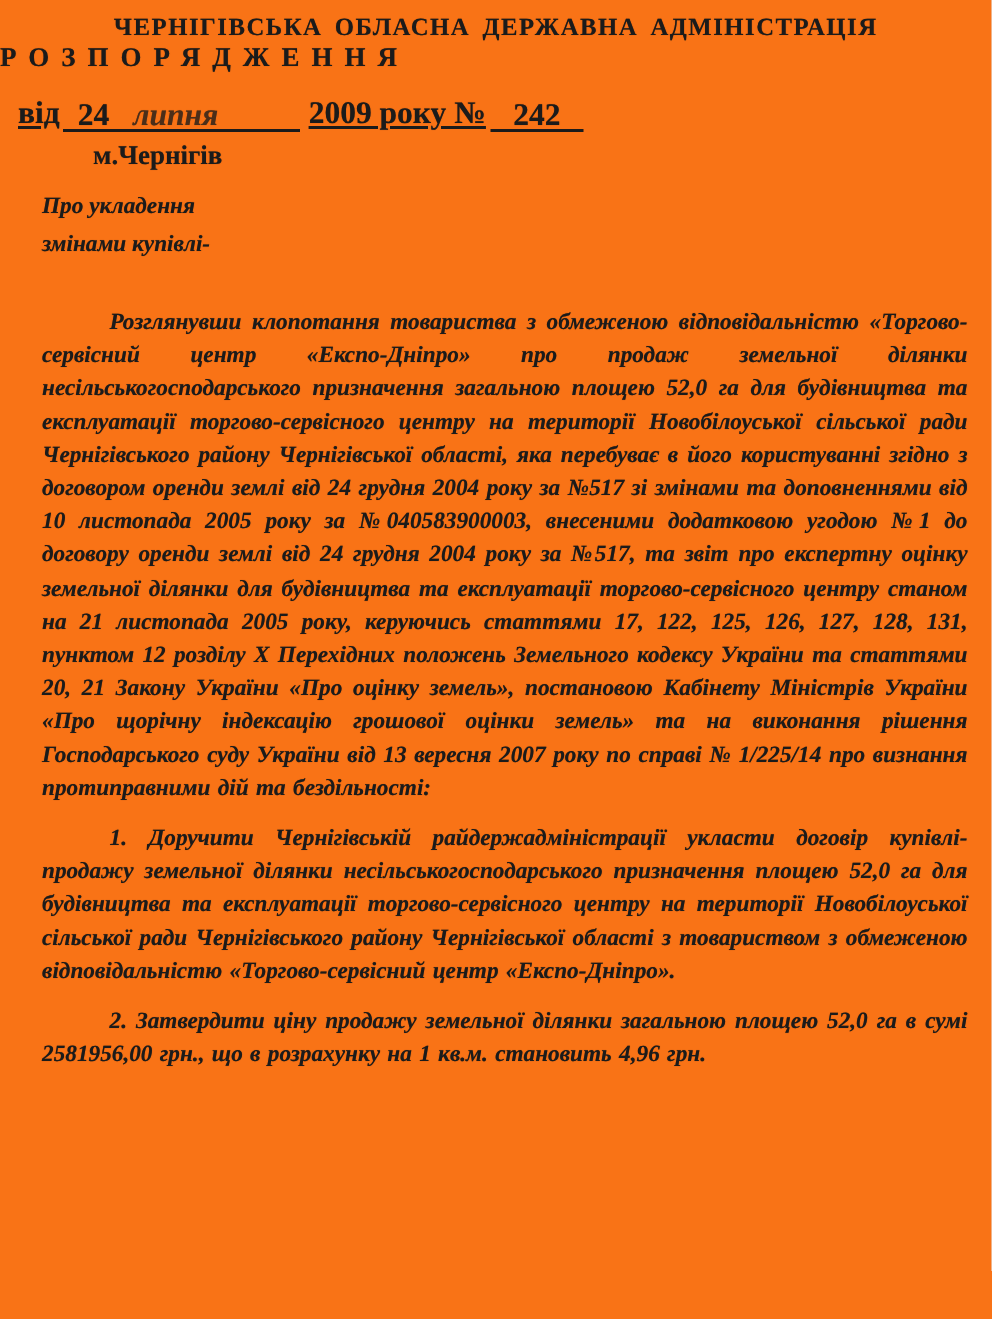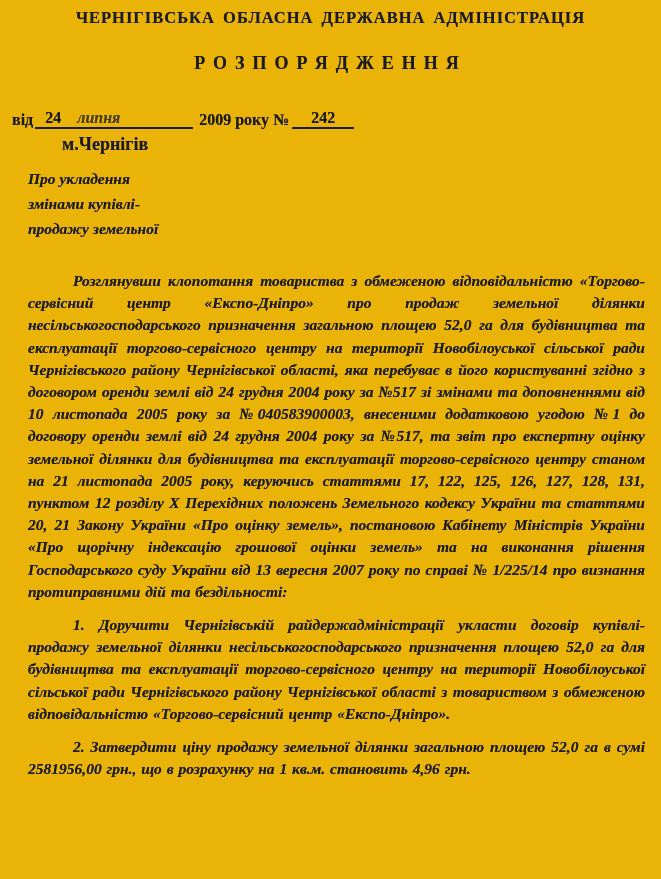--- a/index.html
+++ b/index.html
@@ -5,45 +5,45 @@
   html, body {
     margin: 0;
     padding: 0;
     background: #e8e8e8;
   }
   .page {
     position: relative;
     width: 661px;
     height: 879px;
     margin: 0 auto;
-    background: #eab308;
+    background: #f97316;
     overflow: hidden;
     font-family: "Liberation Serif", "DejaVu Serif", serif;
     font-weight: bold;
     color: #1b1b1b;
     text-shadow: 0 0 0.5px rgba(20,20,20,0.6);
   }
   .org-title {
     padding-top: 8px;
     text-align: center;
     font-size: 16.5px;
     letter-spacing: 1px;
     word-spacing: 3px;
   }
   .doc-type {
-    margin-top: 25px;
-    text-align: center;
+    text-align: left;
     font-size: 18px;
     letter-spacing: 8px;
   }
   .date-line {
-    margin-top: 34px;
+    margin-top: 14px;
     margin-left: 12px;
-    font-size: 16px;
+    font-size: 21px;
     white-space: nowrap;
+    text-decoration: underline;
   }
   .blank {
     display: inline-block;
     border-bottom: 2px solid #1b1b1b;
     vertical-align: bottom;
     line-height: 19px;
   }
   .blank-date {
     width: 158px;
     margin-left: 2px;
@@ -98,21 +98,20 @@
 
   <div class="date-line">
     <span>від</span><span class="blank blank-date"><span class="day">24</span><span class="month">липня</span></span><span class="year-label">2009 року №</span><span class="blank blank-num">242</span>
   </div>
 
   <div class="city">м.Чернігів</div>
 
   <div class="subject">
     <div>Про укладення</div>
     <div>змінами купівлі-</div>
-    <div>продажу земельної</div>
   </div>
 
   <p class="body-par preamble">Розглянувши клопотання товариства з обмеженою відповідальністю «Торгово-сервісний центр «Експо-Дніпро» про продаж земельної ділянки несільськогосподарського призначення загальною площею 52,0 га для будівництва та експлуатації торгово-сервісного центру на території Новобілоуської сільської ради Чернігівського району Чернігівської області, яка перебуває в його користуванні згідно з договором оренди землі від 24 грудня 2004 року за №517 зі змінами та доповненнями від 10 листопада 2005 року за №040583900003, внесеними додатковою угодою №1 до договору оренди землі від 24 грудня 2004 року за №517, та звіт про експертну оцінку земельної ділянки для будівництва та експлуатації торгово-сервісного центру станом на 21 листопада 2005 року, керуючись статтями 17, 122, 125, 126, 127, 128, 131, пунктом 12 розділу X Перехідних положень Земельного кодексу України та статтями 20, 21 Закону України «Про оцінку земель», постановою Кабінету Міністрів України «Про щорічну індексацію грошової оцінки земель» та на виконання рішення Господарського суду України від 13 вересня 2007 року по справі № 1/225/14 про визнання протиправними дій та бездільності:</p>
 
   <p class="body-par item">1. Доручити Чернігівській райдержадміністрації укласти договір купівлі-продажу земельної ділянки несільськогосподарського призначення площею 52,0 га для будівництва та експлуатації торгово-сервісного центру на території Новобілоуської сільської ради Чернігівського району Чернігівської області з товариством з обмеженою відповідальністю «Торгово-сервісний центр «Експо-Дніпро».</p>
 
   <p class="body-par item">2. Затвердити ціну продажу земельної ділянки загальною площею 52,0 га в сумі 2581956,00 грн., що в розрахунку на 1 кв.м. становить 4,96 грн.</p>
 
 
 </div>

